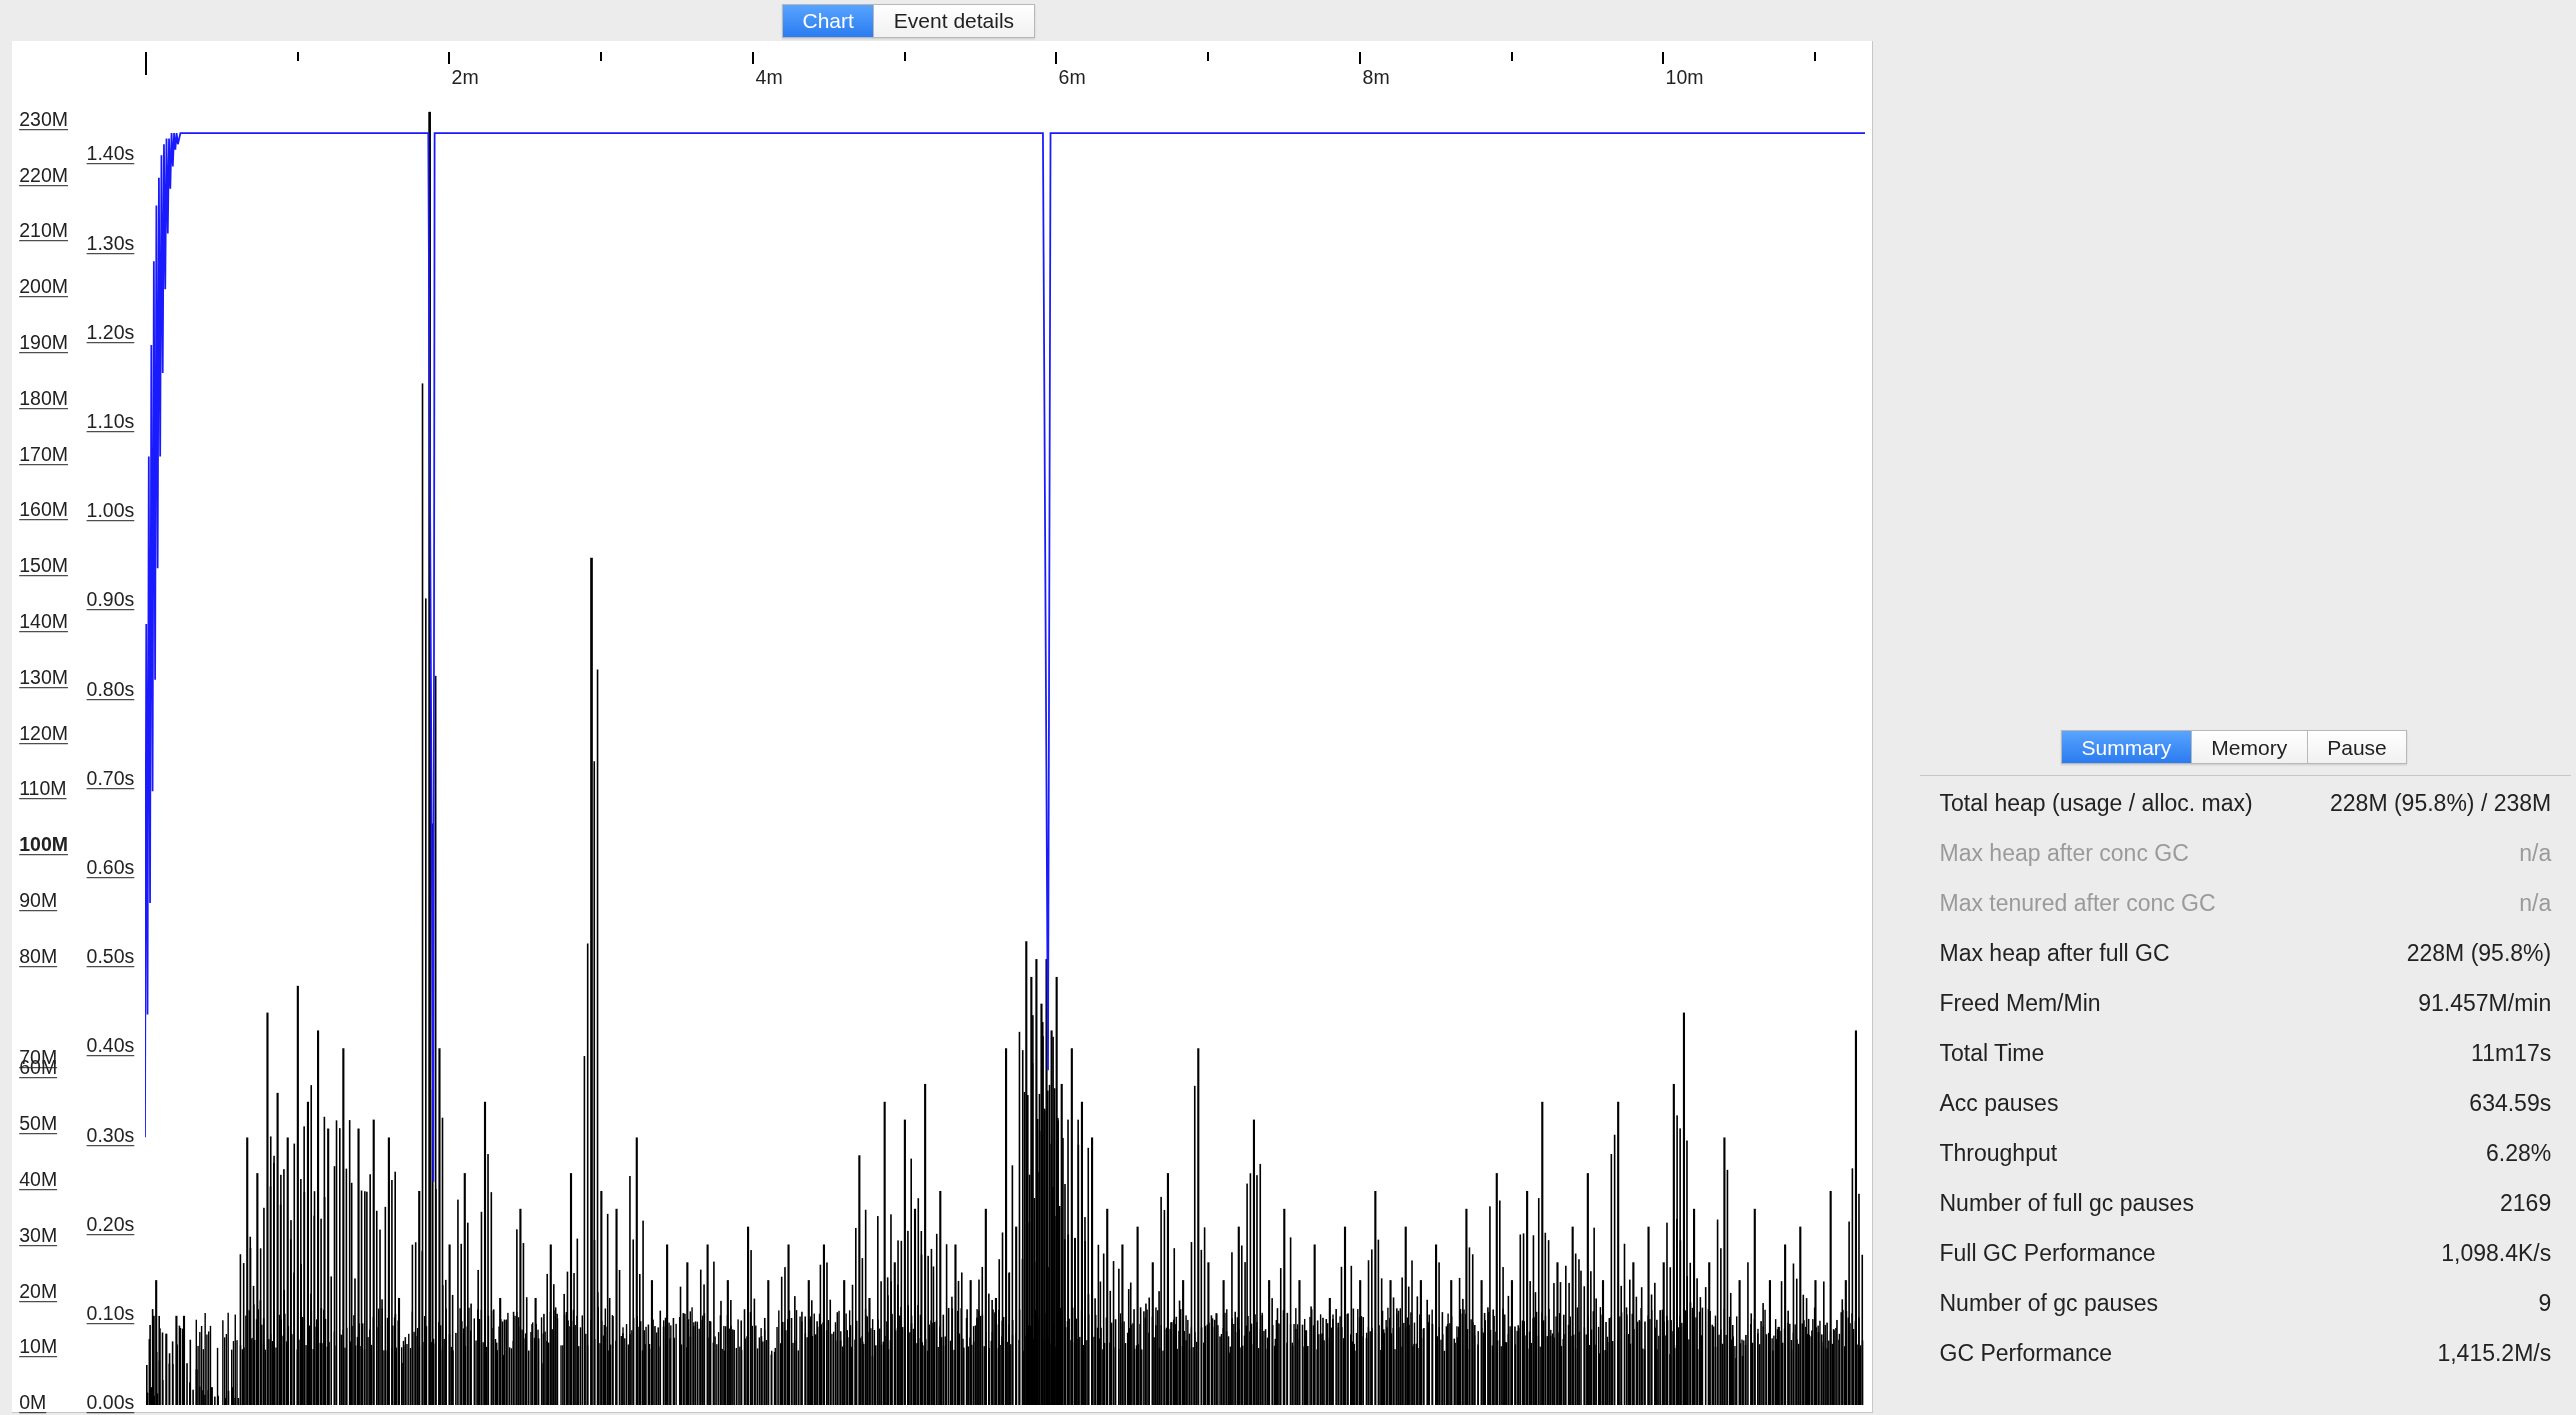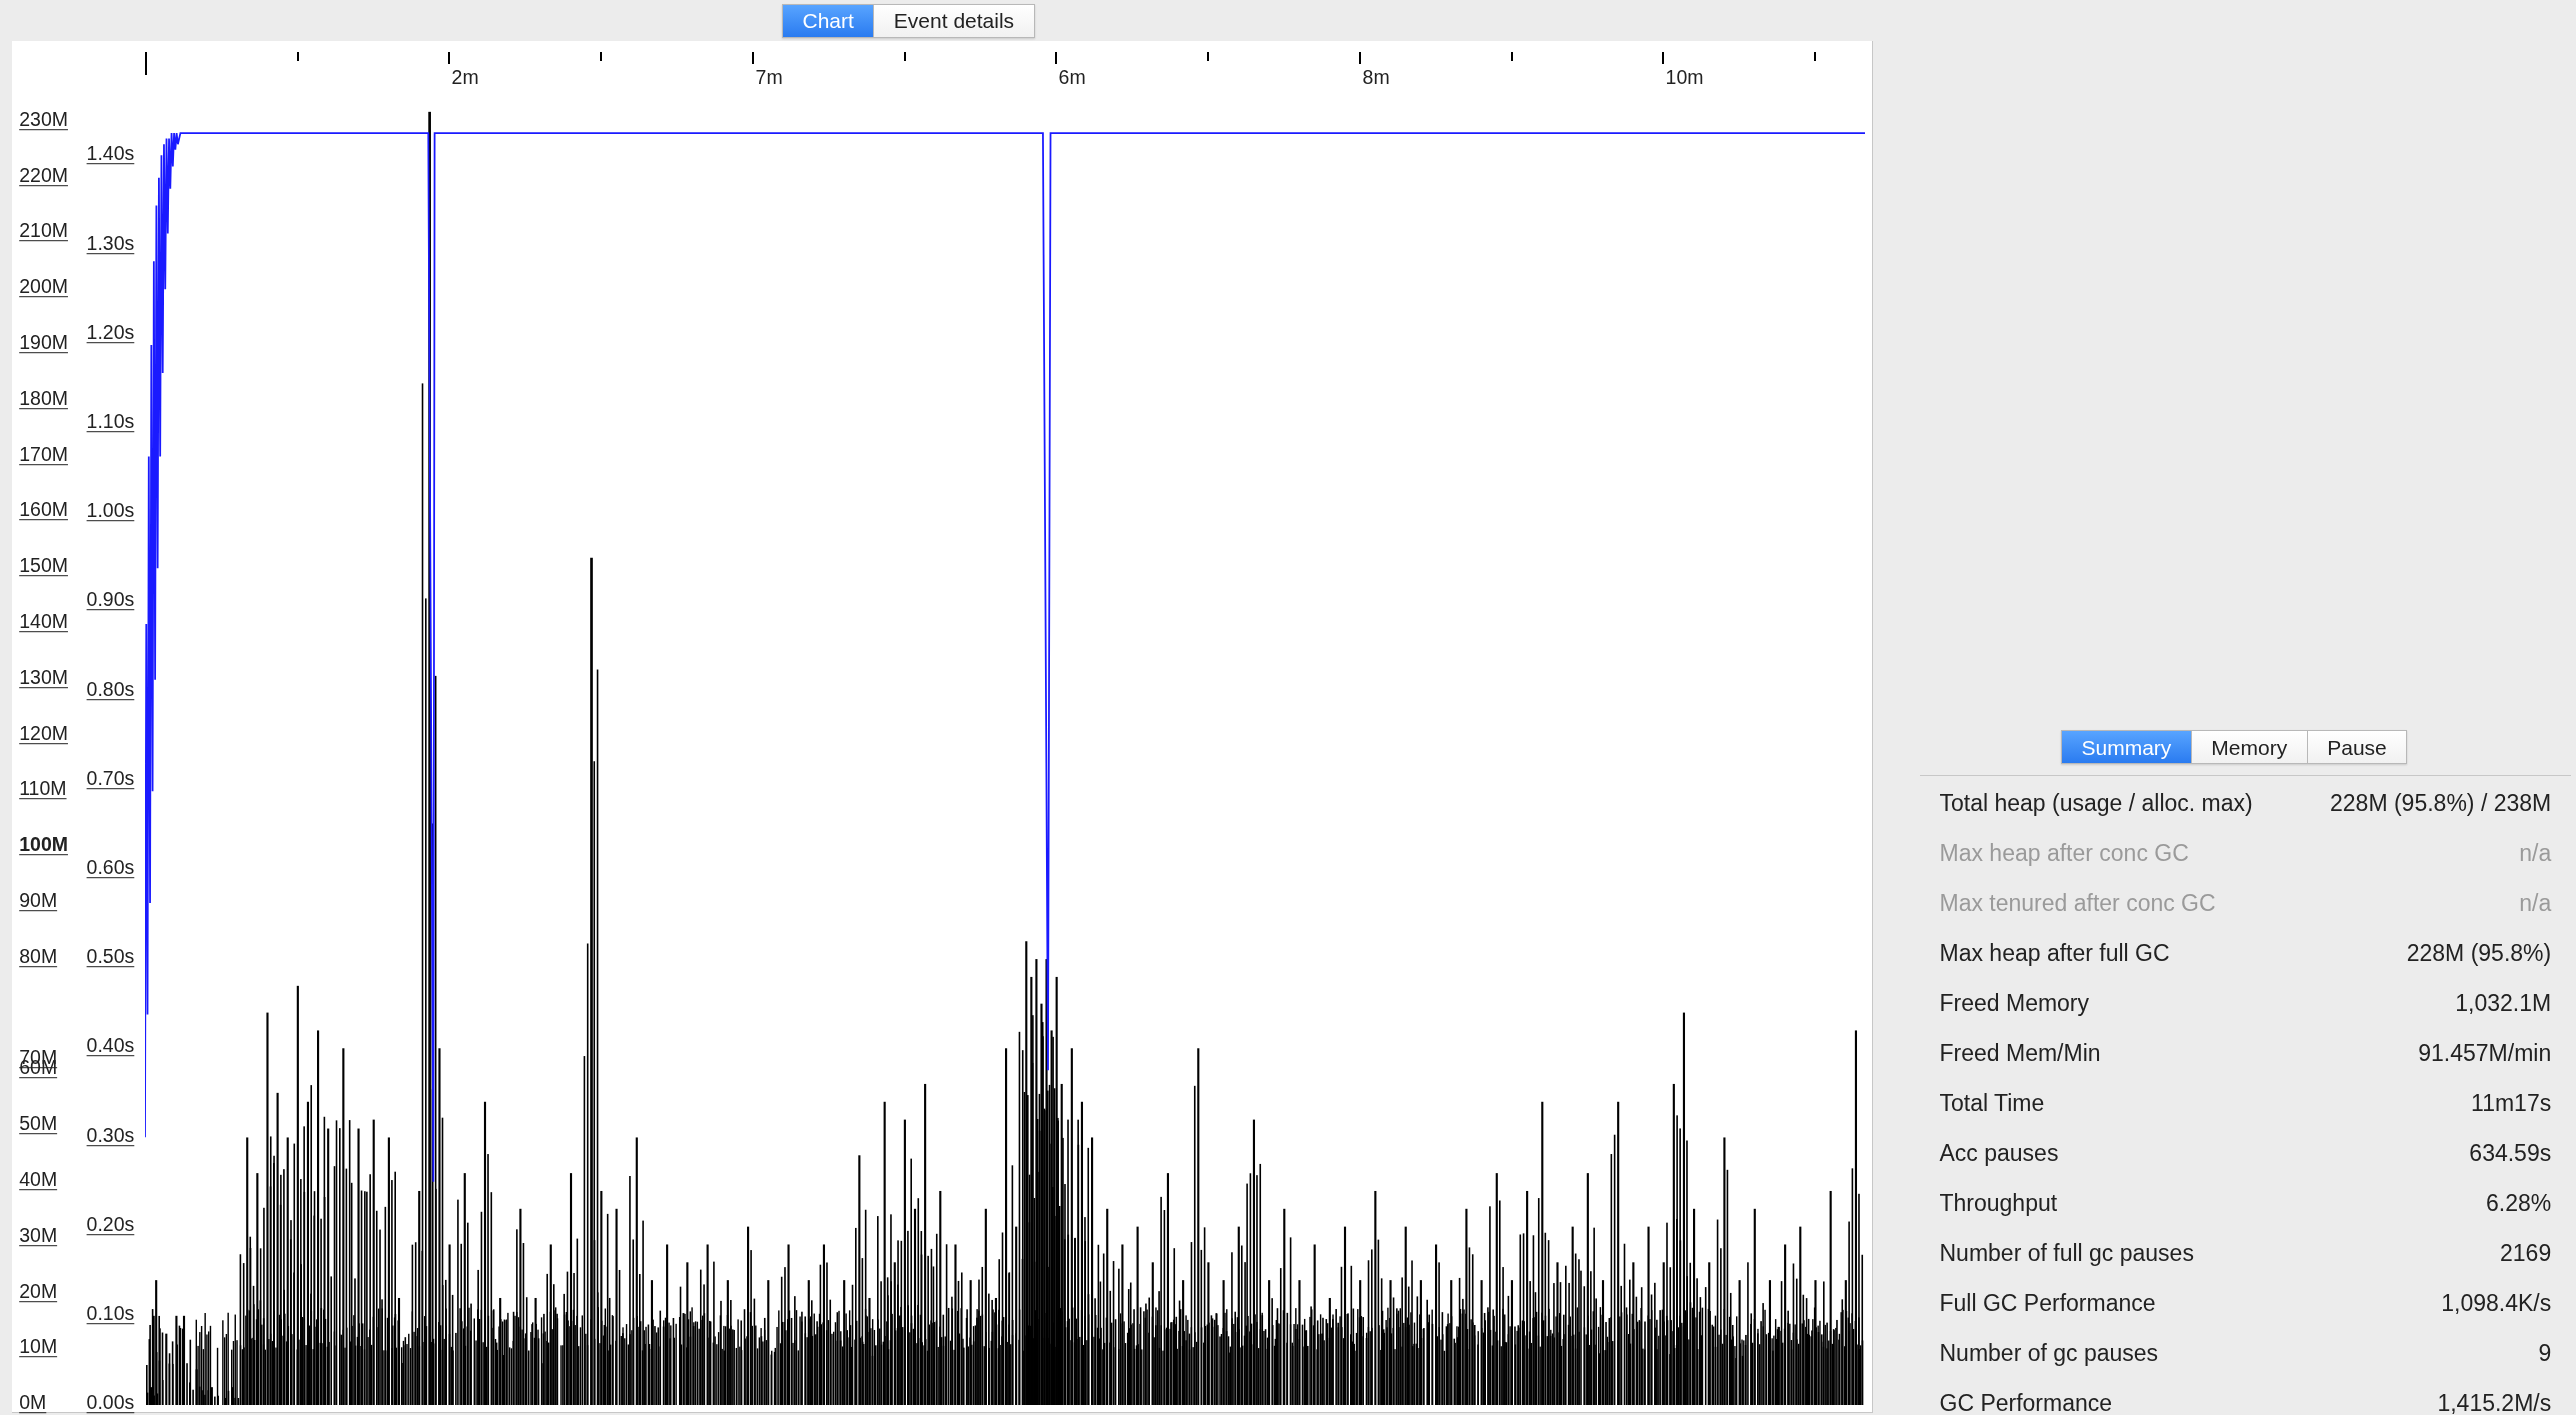--- a/index.html
+++ b/index.html
@@ -174,21 +174,21 @@
       <div class="tTick" style="height: 23px; left: 0px;"></div>
       <div class="tTickMinor" style="left: 152px;"></div>
       <div class="tTickMinor" style="left: 455px;"></div>
       <div class="tTickMinor" style="left: 759px;"></div>
       <div class="tTickMinor" style="left: 1062px;"></div>
       <div class="tTickMinor" style="left: 1366px;"></div>
       <div class="tTickMinor" style="left: 1669px;"></div>
       <div class="tTick" style="left: 303px;"></div>
       <div class="tLabel" style="left: 303px;">2m</div>
       <div class="tTick" style="left: 607px;"></div>
-      <div class="tLabel" style="left: 607px;">7m</div>
+      <div class="tLabel" style="left: 607px;">4m</div>
       <div class="tTick" style="left: 910px;"></div>
       <div class="tLabel" style="left: 910px;">6m</div>
       <div class="tTick" style="left: 1214px;"></div>
       <div class="tLabel" style="left: 1214px;">8m</div>
       <div class="tTick" style="left: 1517px;"></div>
       <div class="tLabel" style="left: 1517px;">10m</div>
     </div>
   <div id="memAxis">
       <div class="mLabel" style="top: 1311px;">0M</div>
       <div class="mLabel" style="top: 1255px;">10M</div>
@@ -1679,24 +1679,20 @@
     </div>
     <div class="statRow dim">
       <span>Max tenured after conc GC</span>
       <span class="val">n/a</span>
     </div>
     <div class="statRow">
       <span>Max heap after full GC</span>
       <span class="val">228M (95.8%)</span>
     </div>
     <div class="statRow">
-      <span>Freed Memory</span>
-      <span class="val">1,032.1M</span>
-    </div>
-    <div class="statRow">
       <span>Freed Mem/Min</span>
       <span class="val">91.457M/min</span>
     </div>
     <div class="statRow">
       <span>Total Time</span>
       <span class="val">11m17s</span>
     </div>
     <div class="statRow">
       <span>Acc pauses</span>
       <span class="val">634.59s</span>

